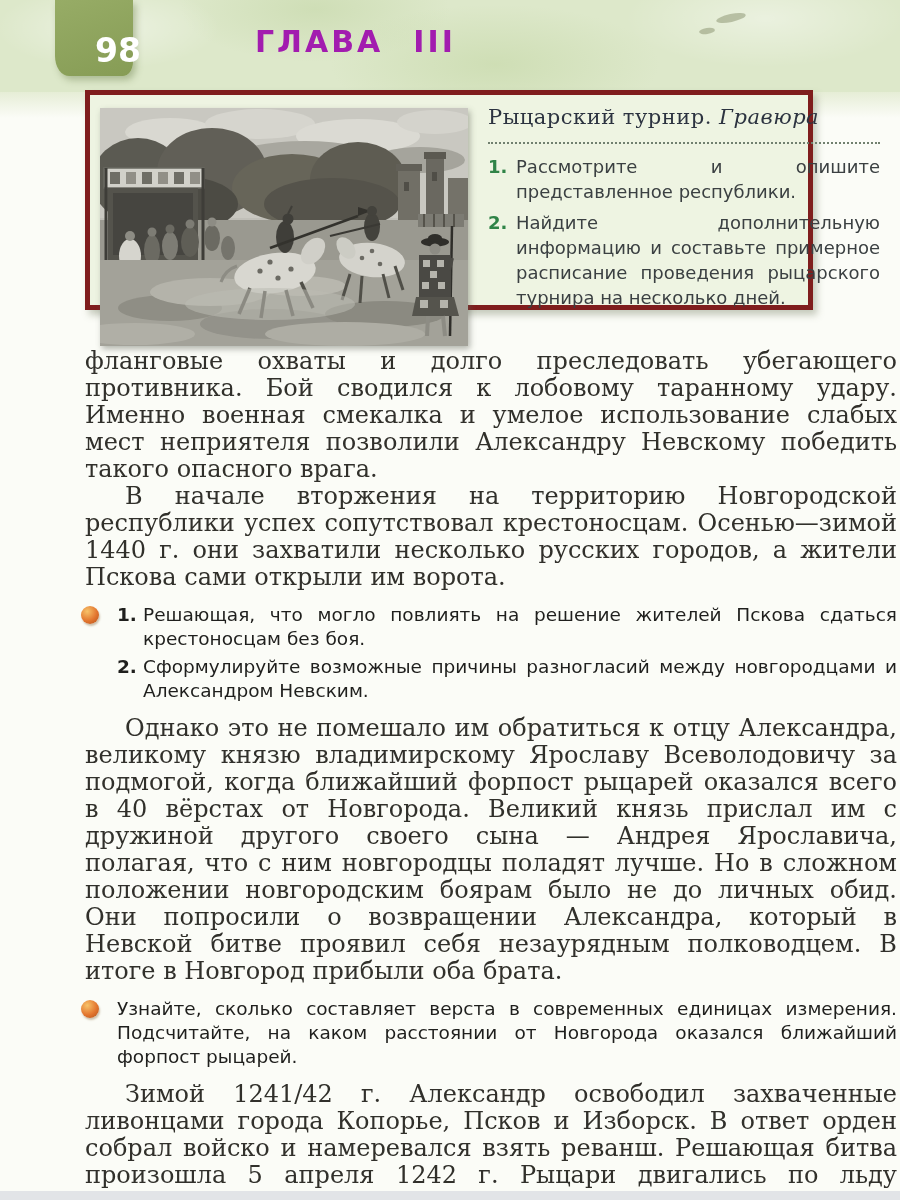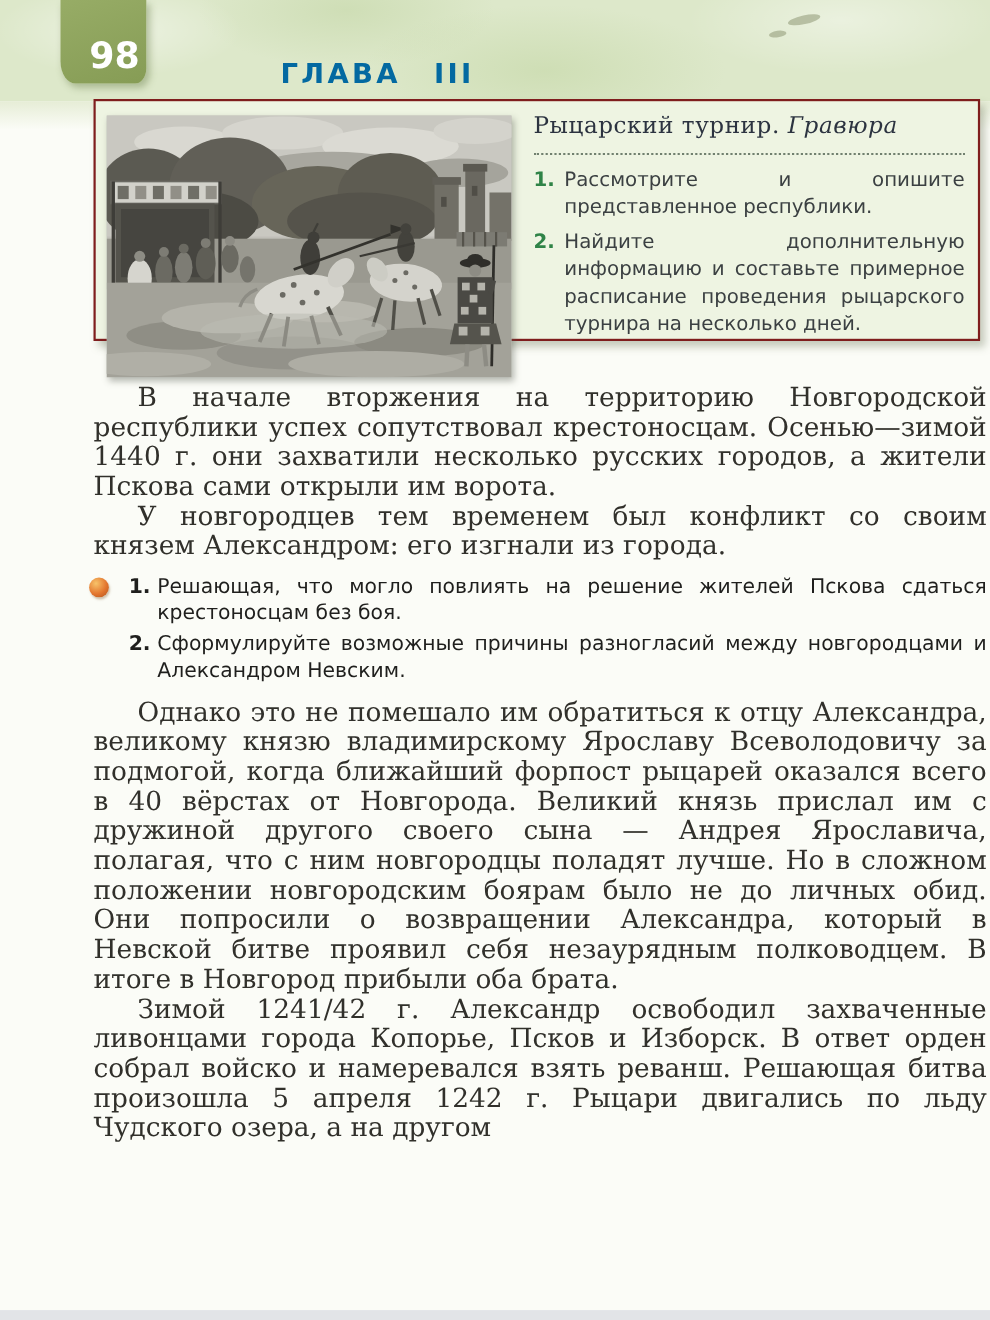--- a/index.html
+++ b/index.html
@@ -26,33 +26,33 @@
   .smudge.s1{left:716px;top:14px;width:30px;height:8px;transform:rotate(-12deg);}
   .smudge.s2{left:699px;top:28px;width:16px;height:6px;transform:rotate(-8deg);}
   
   .tab{
     position:absolute;left:55px;top:0;width:78px;height:76px;
     background:linear-gradient(160deg,#97ac66,#869c55);
     border-radius:0 0 10px 14px / 0 0 14px 20px;
     box-shadow:3px 4px 7px rgba(110,130,80,.45);
   }
   .tab .num{
-    position:absolute;left:0;right:6px;bottom:6px;text-align:right;
-    color:#ffffff;font-family:"DejaVu Sans",sans-serif;font-weight:bold;font-size:33px;
+    position:absolute;left:0;right:6px;bottom:6px;text-align:left;
+    color:#ffffff;font-family:"DejaVu Sans",sans-serif;font-weight:bold;font-size:33px;padding-left:40px;
   }
   .chapter{
-    position:absolute;left:255px;top:52px;
-    color:#0369a1;font-family:"DejaVu Sans",sans-serif;font-weight:bold;
-    font-size:25px;letter-spacing:3px;
+    position:absolute;left:255px;top:24px;
+    color:#a21caf;font-family:"DejaVu Sans",sans-serif;font-weight:bold;
+    font-size:30px;letter-spacing:3px;
   }
   .chapter .roman{margin-left:30px;}
   
   .figbox{
-    position:absolute;left:85px;top:90px;width:806px;height:220px;
-    background:#eef4e2;border:2px solid #7f1d1d;box-sizing:border-box;
+    position:absolute;left:85px;top:90px;width:728px;height:220px;
+    background:#eef4e2;border:5px solid #7f1d1d;box-sizing:border-box;
     box-shadow:4px 5px 7px rgba(110,120,92,.38);
   }
   .engraving{
     position:absolute;left:10px;top:13px;width:368px;height:238px;
     box-shadow:2px 3px 6px rgba(90,95,85,.45);
     background:#c0bfb8;
   }
   .figright{
     position:absolute;left:398px;top:10px;width:392px;
   }
@@ -263,34 +263,40 @@
       </div>
       <div class="fq">
         <span class="fq-num">2.</span>
         <span class="fq-text">Найдите дополнительную информацию и составьте примерное расписание проведения рыцарского турнира на несколько дней.</span>
       </div>
     </div>
   </div>
 </div>
 
 <div class="main">
+  <p>фланговые охваты и долго преследовать убегающего противника. Бой сводился к лобовому таранному удару. Именно военная смекалка и умелое использование слабых мест неприятеля позволили Александру Невскому победить такого опасного врага.</p>
   <p class="indent">В начале вторжения на территорию Новгородской республики успех сопутствовал крестоносцам. Осенью—зимой 1440 г. они захватили несколько русских городов, а жители Пскова сами открыли им ворота.</p>
-  <p class="indent">У новгородцев тем временем был конфликт со своим князем Александром: его изгнали из города.</p>
 
   <div class="tasks">
     <span class="bullet"></span>
     <div class="task-item">
       <span class="t-num">1.</span>
       <span class="t-text">Решающая, что могло повлиять на решение жителей Пскова сдаться крестоносцам без боя.</span>
     </div>
     <div class="task-item">
       <span class="t-num">2.</span>
       <span class="t-text">Сформулируйте возможные причины разногласий между новгородцами и Александром Невским.</span>
     </div>
   </div>
 
   <p class="indent">Однако это не помешало им обратиться к отцу Александра, великому князю владимирскому Ярославу Всеволодовичу за подмогой, когда ближайший форпост рыцарей оказался всего в 40 вёрстах от Новгорода. Великий князь прислал им с дружиной другого своего сына — Андрея Ярославича, полагая, что с ним новгородцы поладят лучше. Но в сложном положении новгородским боярам было не до личных обид. Они попросили о возвращении Александра, который в Невской битве проявил себя незаурядным полководцем. В итоге в Новгород прибыли оба брата.</p>
 
+  <div class="tasks single">
+    <span class="bullet"></span>
+    <div class="task-item">
+      <span class="t-text">Узнайте, сколько составляет верста в современных единицах измерения. Подсчитайте, на каком расстоянии от Новгорода оказался ближайший форпост рыцарей.</span>
+    </div>
+  </div>
 
   <p class="indent">Зимой 1241/42 г. Александр освободил захваченные ливонцами города Копорье, Псков и Изборск. В ответ орден собрал войско и намеревался взять реванш. Решающая битва произошла 5 апреля 1242 г. Рыцари двигались по льду Чудского озера, а на другом</p>
 </div>
 
 <div class="bottom-strip"></div>
 
 </body></html>

